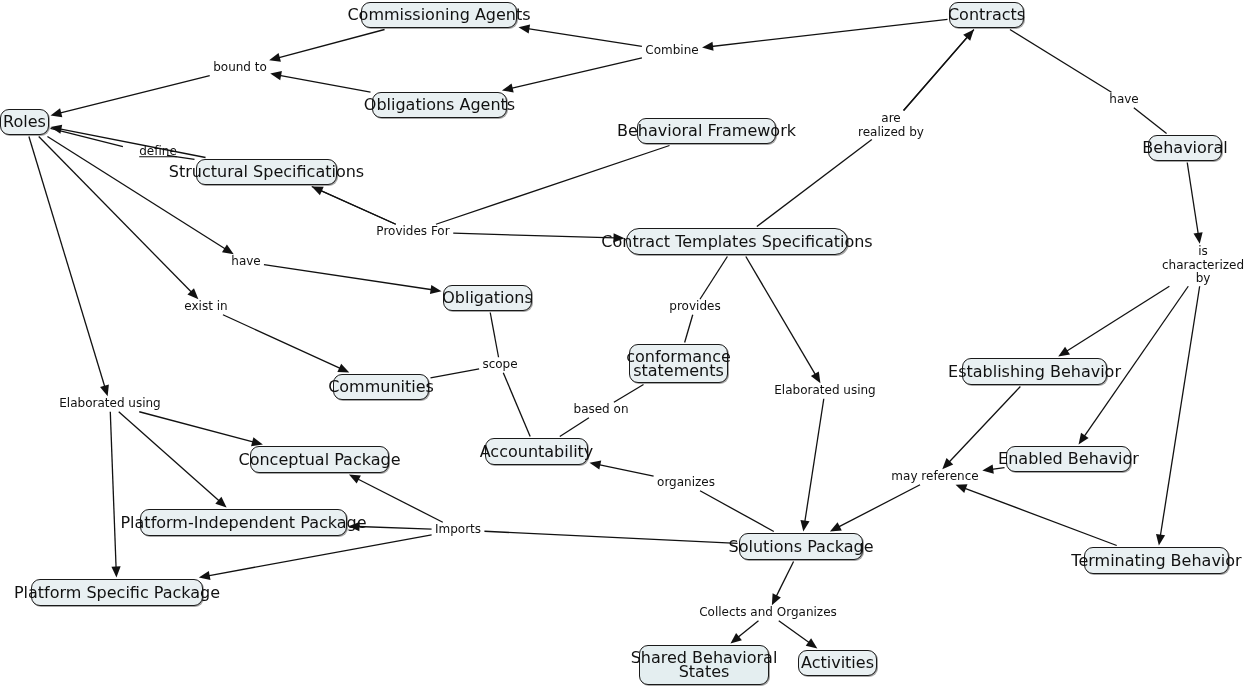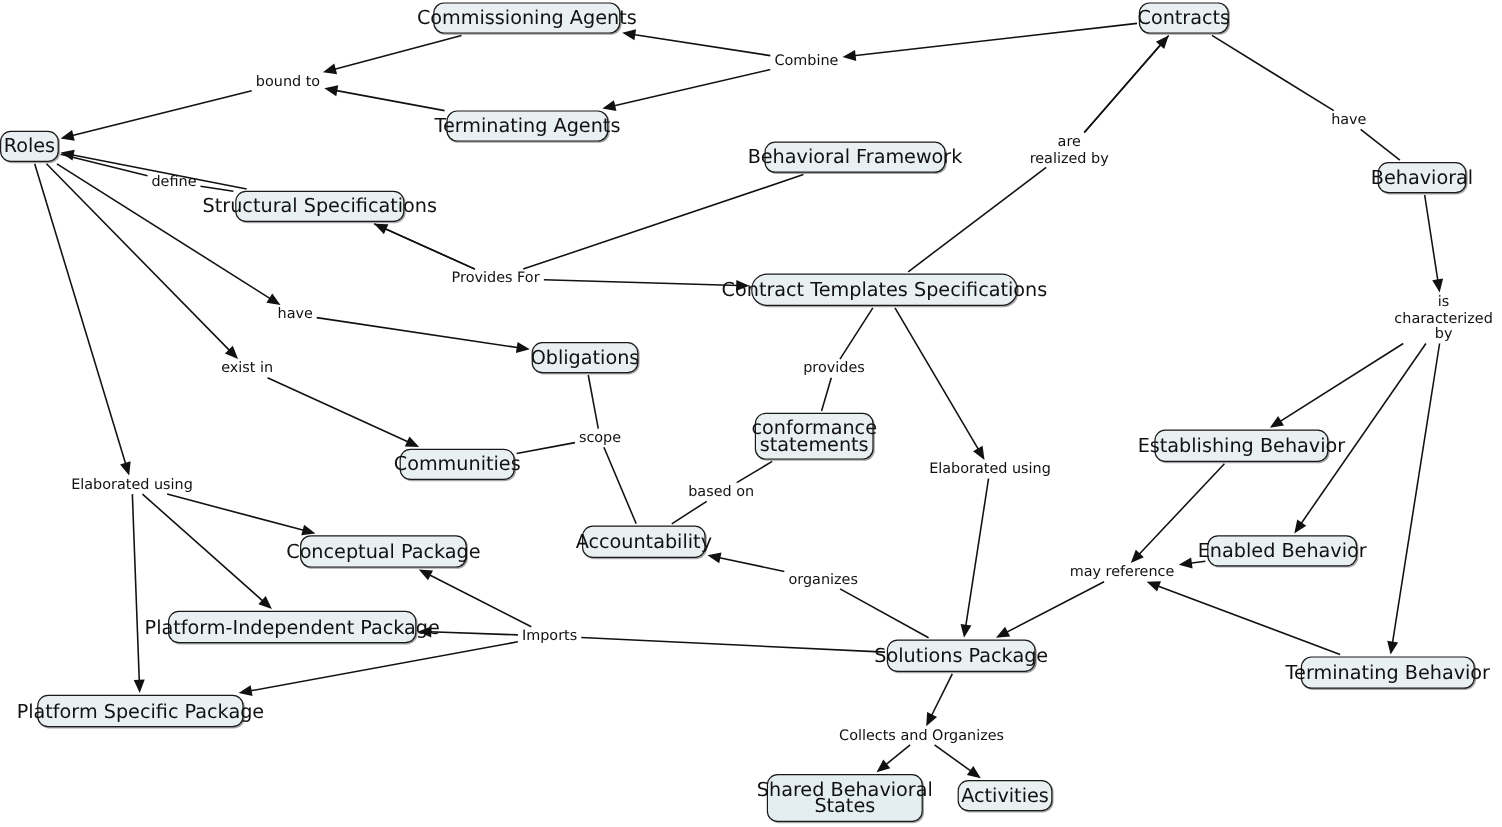--- a/index.html
+++ b/index.html
@@ -254,23 +254,23 @@
         <line x1="758.46" y1="620.75" x2="737.72" y2="637.60" stroke="#111111" stroke-width="1.3"></line>
         <polygon points="730.46,643.50 736.10,632.99 741.90,640.13" fill="#111111"></polygon>
       </g>
       <g>
         <line x1="778.77" y1="620.75" x2="809.76" y2="643.04" stroke="#111111" stroke-width="1.3"></line>
         <polygon points="817.35,648.50 805.73,645.81 811.10,638.34" fill="#111111"></polygon>
       </g>
     </svg>
 <div class="node" style="left: 361px; top: 2px; width: 156px; height: 26px;">Commissioning Agents</div>
     <div class="node" style="left: 949px; top: 2px; width: 75px; height: 26px;">Contracts</div>
-    <div class="node" style="left: 372px; top: 92px; width: 135px; height: 26px;">Terminating Agents</div>
+    <div class="node" style="left: 372px; top: 92px; width: 135px; height: 26px;">Obligations Agents</div>
     <div class="node" style="left: 0px; top: 109px; width: 49px; height: 26px;">Roles</div>
-    <div class="node" style="left: 637px; top: 118px; width: 151px; height: 26px;">Behavioral Framework</div>
+    <div class="node" style="left: 637px; top: 118px; width: 139px; height: 26px;">Behavioral Framework</div>
     <div class="node" style="left: 1148px; top: 135px; width: 74px; height: 26px;">Behavioral</div>
     <div class="node" style="left: 196px; top: 159px; width: 141px; height: 26px;">Structural Specifications</div>
     <div class="node" style="left: 626px; top: 228px; width: 222px; height: 27px; border-radius: 13px;">Contract Templates Specifications</div>
     <div class="node" style="left: 443px; top: 285px; width: 89px; height: 26px;">Obligations</div>
     <div class="node" style="left: 962px; top: 358px; width: 145px; height: 27px;">Establishing Behavior</div>
     <div class="node" style="left: 629px; top: 344px; width: 99px; height: 39px;">conformance
 statements</div>
     <div class="node" style="left: 333px; top: 374px; width: 96px; height: 26px;">Communities</div>
     <div class="node" style="left: 485px; top: 438px; width: 103px; height: 27px;">Accountability</div>
     <div class="node" style="left: 1006px; top: 446px; width: 125px; height: 26px;">Enabled Behavior</div>
@@ -280,21 +280,21 @@
     <div class="node" style="left: 31px; top: 579px; width: 172px; height: 27px;">Platform Specific Package</div>
     <div class="node" style="left: 1084px; top: 547px; width: 145px; height: 27px;">Terminating Behavior</div>
     <div class="node" style="left: 798px; top: 650px; width: 79px; height: 26px;">Activities</div>
     <div class="node shaded" style="left: 639px; top: 645px; width: 130px; height: 40px;">Shared Behavioral
 States</div>
     <div class="linklabel" style="left: 240px; top: 68px;">bound to</div>
     <div class="linklabel" style="left: 672px; top: 51px;">Combine</div>
     <div class="linklabel" style="left: 1124px; top: 100px;">have</div>
     <div class="linklabel" style="left: 891px; top: 125px;">are
 realized by</div>
-    <div class="linklabel" style="left: 145px; top: 152px;">define</div>
+    <div class="linklabel" style="left: 158px; top: 152px; text-decoration: underline;">define</div>
     <div class="linklabel" style="left: 413px; top: 232px;">Provides For</div>
     <div class="linklabel" style="left: 1203px; top: 265px;">is
 characterized
 by</div>
     <div class="linklabel" style="left: 246px; top: 262px;">have</div>
     <div class="linklabel" style="left: 206px; top: 307px;">exist in</div>
     <div class="linklabel" style="left: 695px; top: 307px;">provides</div>
     <div class="linklabel" style="left: 500px; top: 365px;">scope</div>
     <div class="linklabel" style="left: 825px; top: 391px;">Elaborated using</div>
     <div class="linklabel" style="left: 601px; top: 410px;">based on</div>

